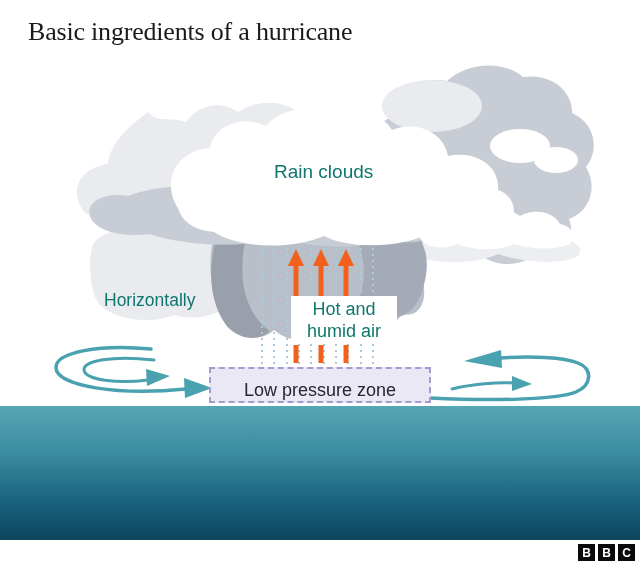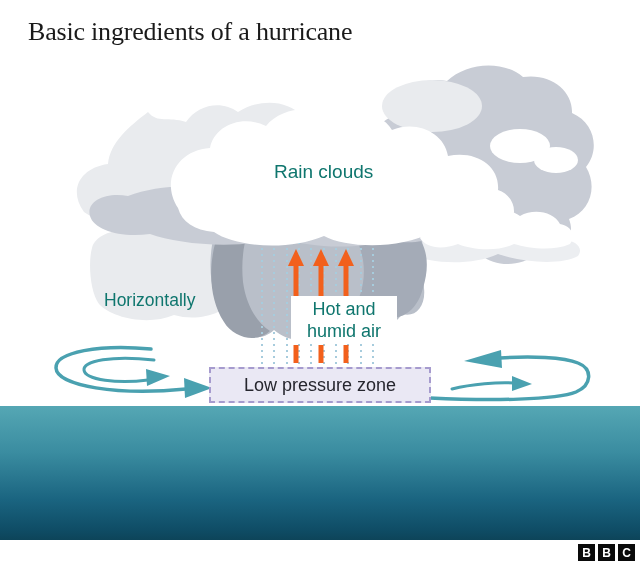--- a/index.html
+++ b/index.html
@@ -15,21 +15,21 @@
   .label{position:absolute;color:#0f766e;}
   #rain-clouds-label{left:274px;top:161px;font-size:19px;}
   #spinning-winds-label{left:84px;top:289px;font-size:17.5px;line-height:23px;margin-left:20px;}
   #hot-humid-label{
     left:267px;top:296px;width:106px;background:#ffffff;
     text-align:center;font-size:18px;line-height:22px;padding:2px 0;margin-left:24px;
   }
   #low-pressure-box{
     position:absolute;left:209px;top:367px;width:218px;height:32px;
     background:#eae8f4;border:2px dashed #a69bce;
-    display:flex;align-items:center;justify-content:center;
+    display:flex;align-items:flex-end;justify-content:center;
     font-size:18px;color:#26262e;
   }
   #ocean{
     position:absolute;left:0;top:406px;width:640px;height:134px;
     background:linear-gradient(180deg,#55a7b4 0%,#3a8ca0 35%,#1a6480 70%,#0f4d66 92%,#0d4459 100%);
   }
   #ocean-label{
     position:absolute;left:184px;top:421px;width:275px;height:78px;
     background:rgba(255,255,255,0.82);
     display:flex;flex-direction:column;align-items:center;justify-content:center;

